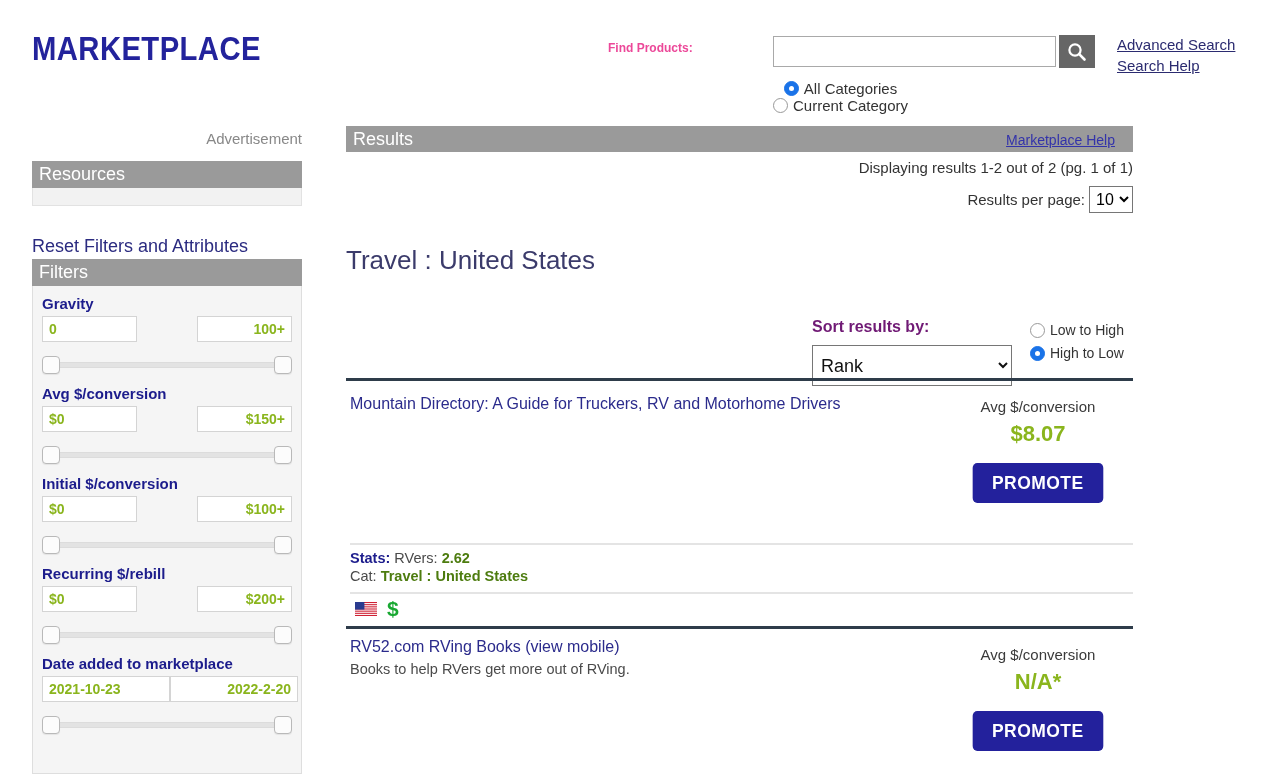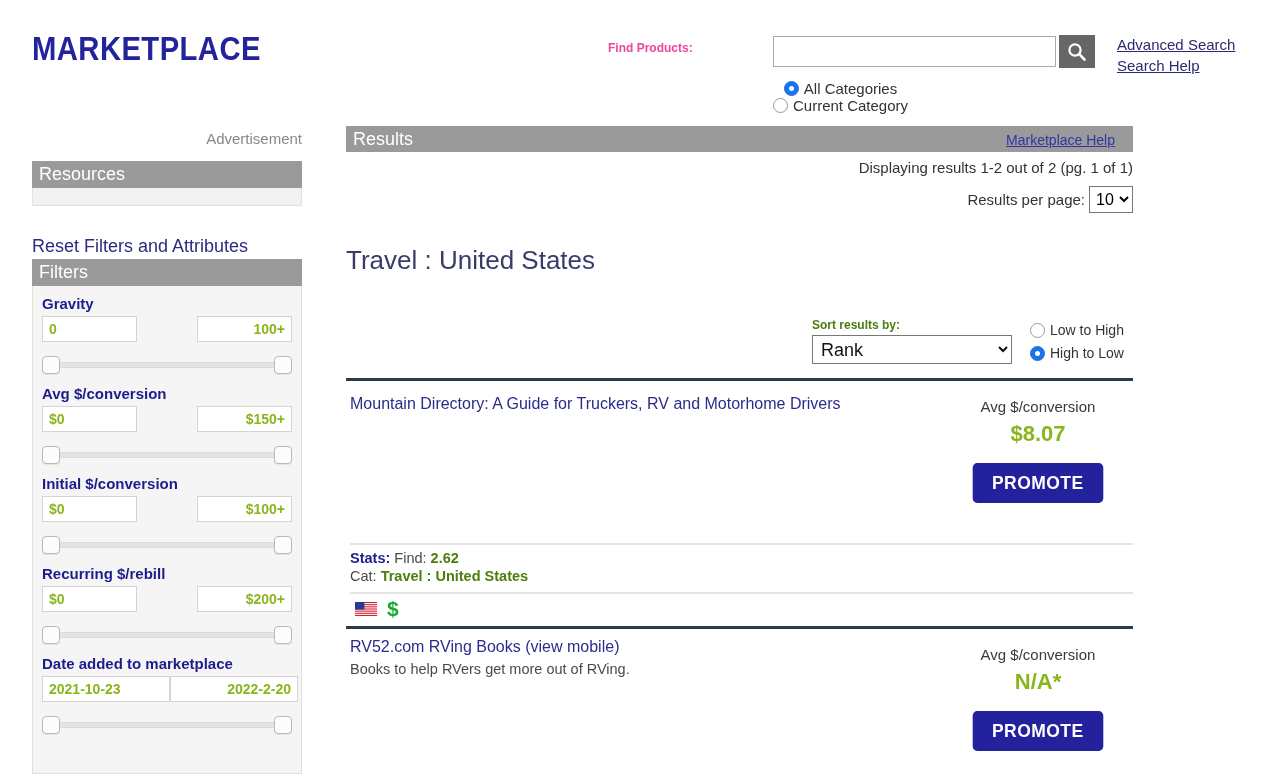--- a/index.html
+++ b/index.html
@@ -144,23 +144,23 @@
     font-family: "Liberation Sans", sans-serif;
     border: 1px solid #767676; background: #fff; padding: 0 2px;
   }
 
   .cat-title {
     position: absolute; left: 346px; top: 245px;
     font-size: 26px; color: #3b3b6b; white-space: nowrap;
   }
 
   .sort-area { position: absolute; left: 812px; top: 318px; }
-  .sort-label { font-size: 12px; font-weight: bold; color: #4d7c0f; margin-bottom: 3px; }
+  .sort-label { font-size: 16px; font-weight: bold; color: #701a75; margin-bottom: 9px; }
   .sort-select {
-    width: 200px; height: 29px; font-size: 18px;
+    width: 200px; height: 41px; font-size: 18px;
     font-family: "Liberation Sans", sans-serif;
     border: 1px solid #767676; background: #fff; padding: 0 4px; color: #111;
   }
   .sort-radios { position: absolute; left: 1030px; top: 322px; }
   .sort-radios .radio-wrap { display: flex; align-items: center; margin-bottom: 7px; }
   .sort-radios label { font-size: 14px; color: #333; }
 
   .hr-heavy { position: absolute; left: 346px; width: 787px; height: 3px; background: #2e3c4a; }
   .hr-light { position: absolute; left: 350px; width: 783px; height: 2px; background: #e4e4e4; }
 
@@ -349,21 +349,21 @@
     <div class="price-label">Avg $/conversion</div>
     <div class="price-value">$8.07</div>
     <button class="promote-btn">PROMOTE</button>
   </div>
 
   <div class="hr-light" style="top:543px;"></div>
 
   <div class="stats-block" style="top:549px;">
     <div>
       <span class="k-stats">Stats:</span>
-      <span class="k">Find:</span>
+      <span class="k">RVers:</span>
       <span class="v">2.62</span>
     </div>
     <div>
       <span class="k">Cat:</span>
       <a href="#" class="v" style="text-decoration:none;">Travel : United States</a>
     </div>
   </div>
 
   <div class="hr-light" style="top:592px;"></div>
 

